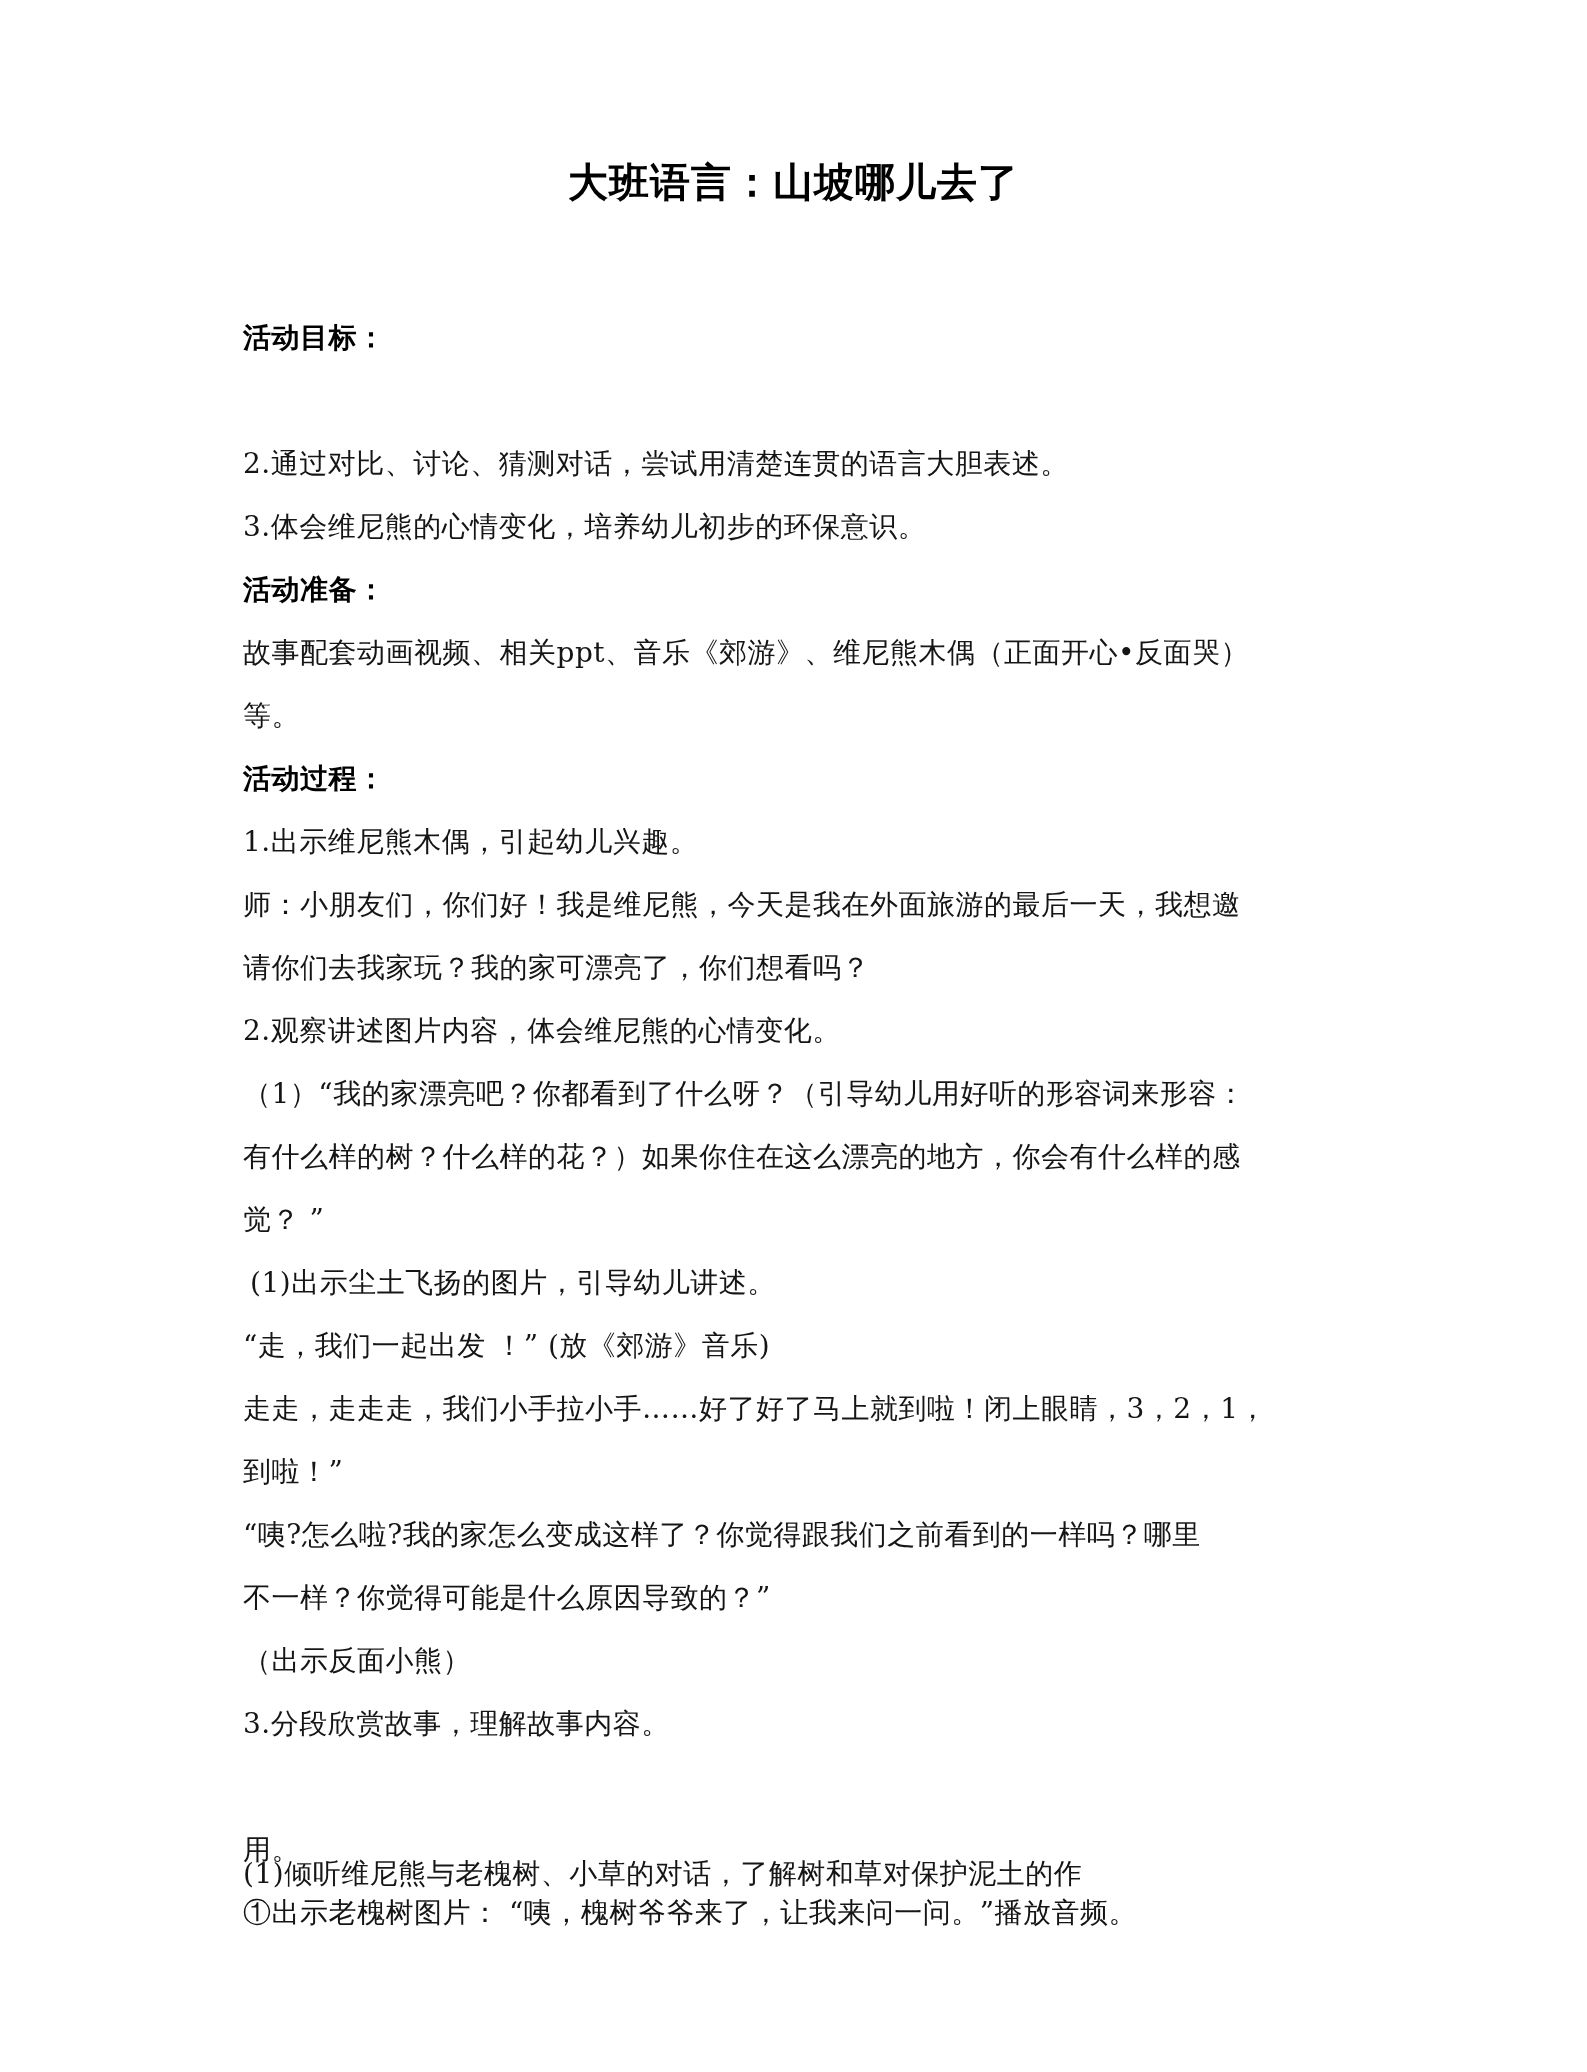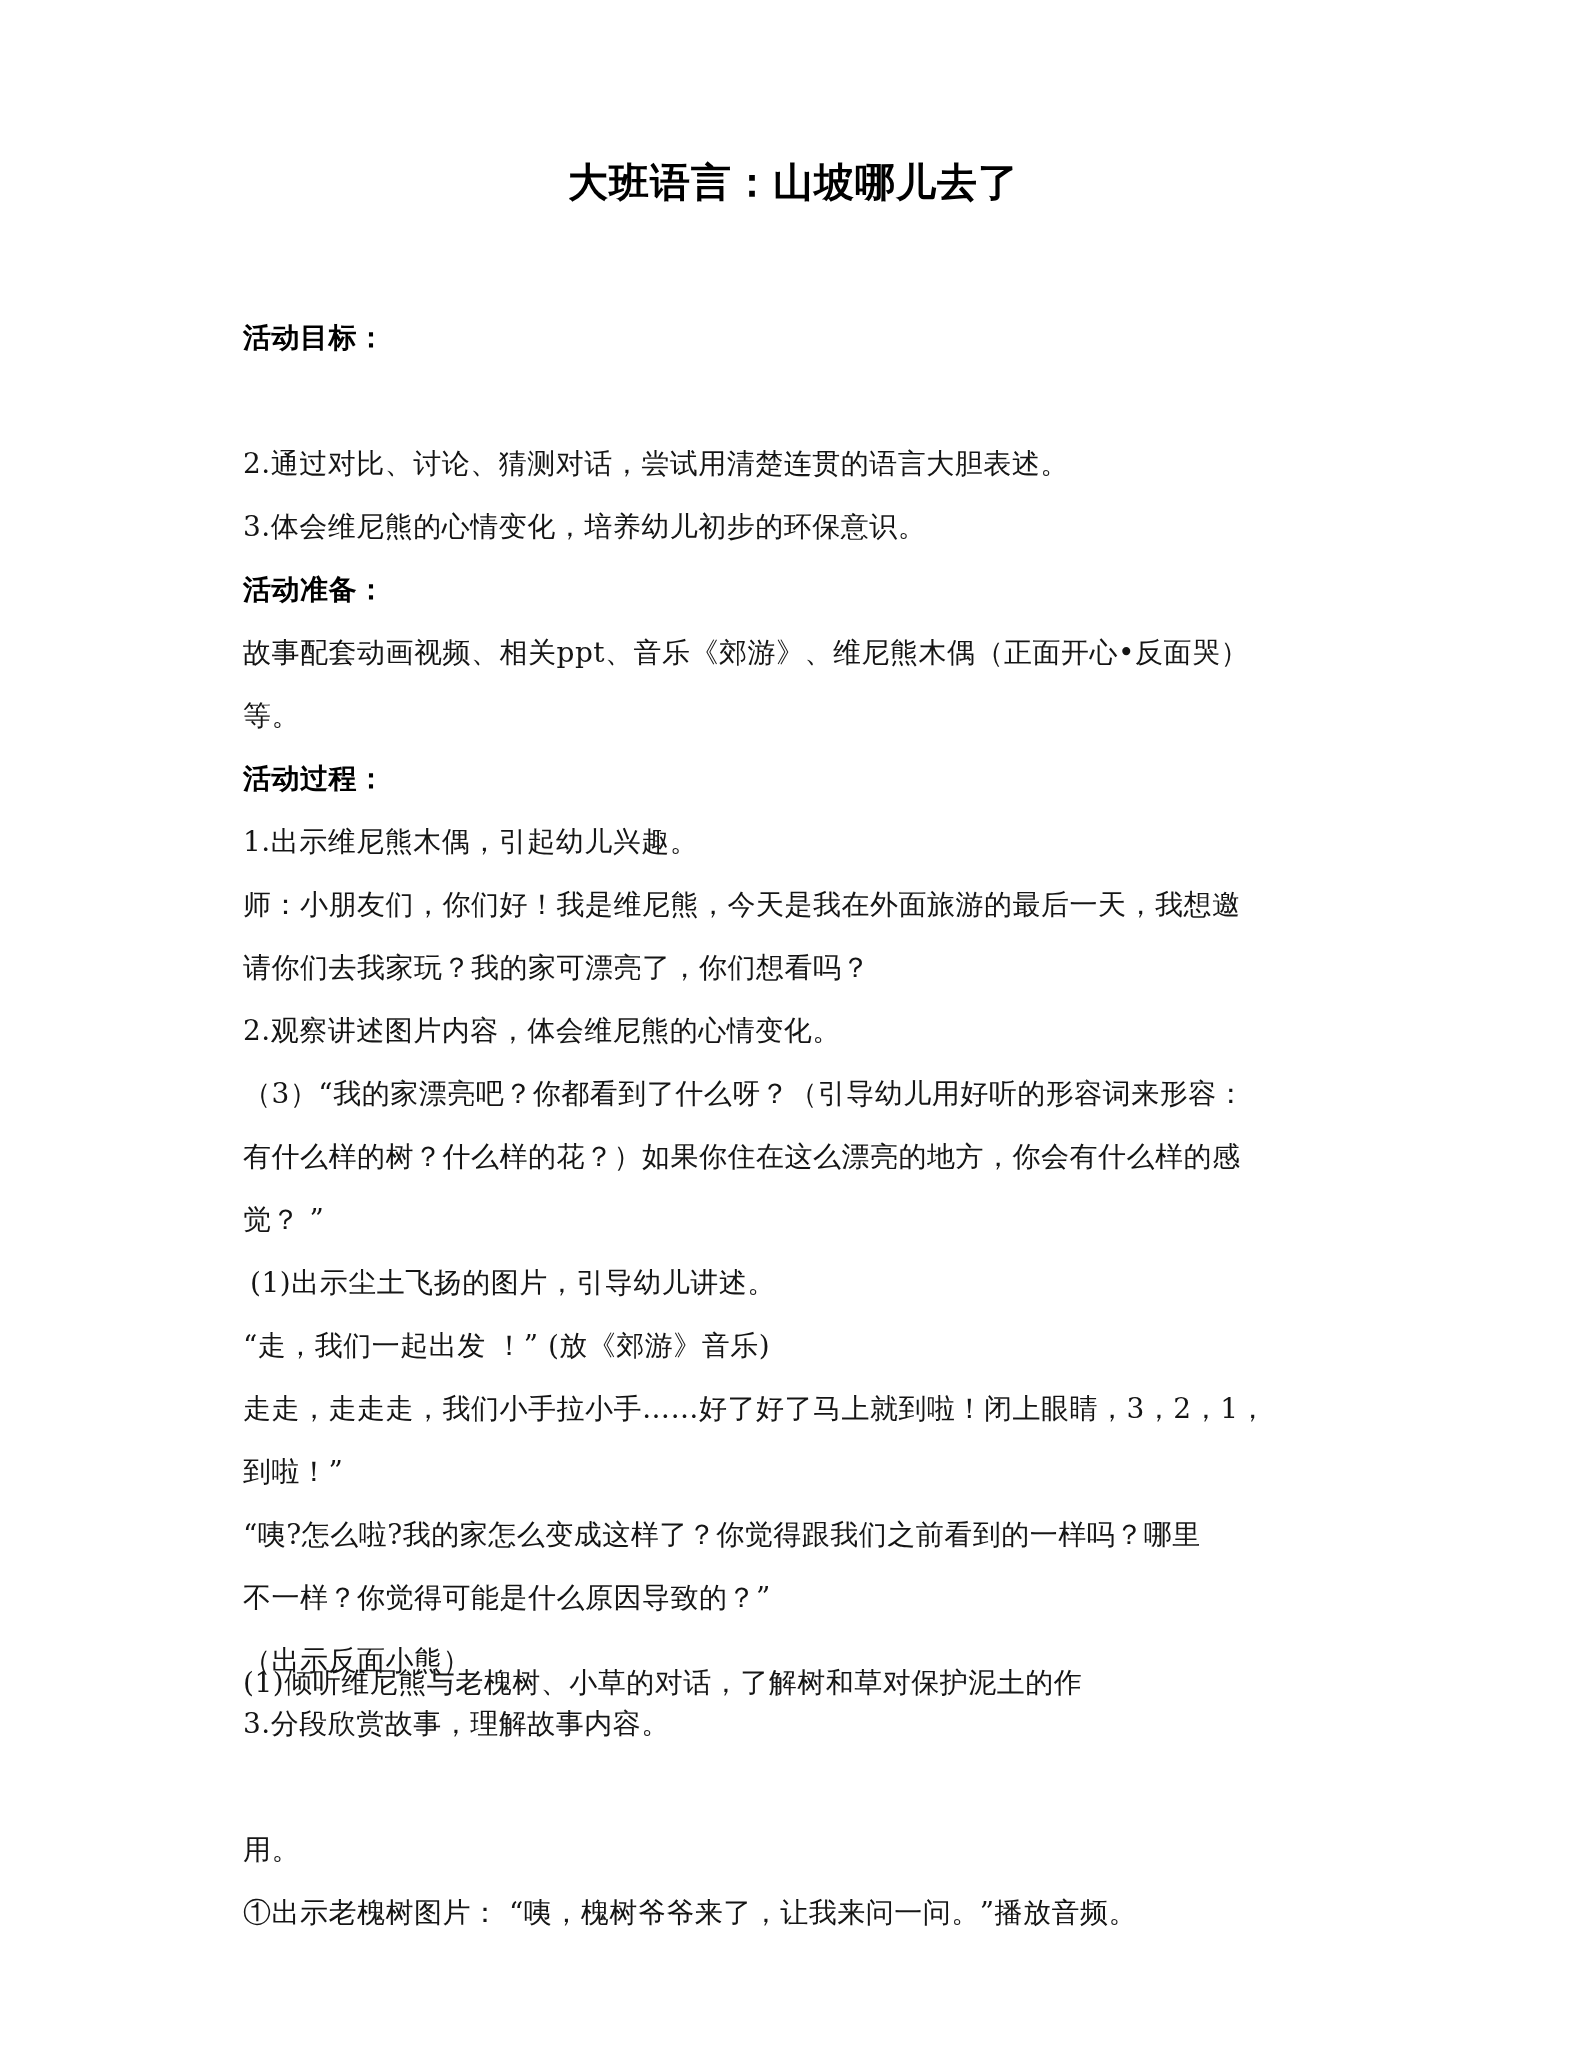--- a/index.html
+++ b/index.html
@@ -64,28 +64,28 @@
 
   <div class="line heading" style="top:570px;">活动准备：</div>
   <div class="line" style="top:633px;">故事配套动画视频、相关ppt、音乐《郊游》、维尼熊木偶（正面开心•反面哭）</div>
   <div class="line" style="top:696px;">等。</div>
 
   <div class="line heading" style="top:759px;">活动过程：</div>
   <div class="line" style="top:822px;">1.出示维尼熊木偶，引起幼儿兴趣。</div>
   <div class="line" style="top:885px;">师：小朋友们，你们好！我是维尼熊，今天是我在外面旅游的最后一天，我想邀</div>
   <div class="line" style="top:948px;">请你们去我家玩？我的家可漂亮了，你们想看吗？</div>
   <div class="line" style="top:1011px;">2.观察讲述图片内容，体会维尼熊的心情变化。</div>
-  <div class="line" style="top:1074px;">（3）“我的家漂亮吧？你都看到了什么呀？（引导幼儿用好听的形容词来形容：</div>
+  <div class="line" style="top:1074px;">（1）“我的家漂亮吧？你都看到了什么呀？（引导幼儿用好听的形容词来形容：</div>
   <div class="line" style="top:1137px;">有什么样的树？什么样的花？）如果你住在这么漂亮的地方，你会有什么样的感</div>
   <div class="line" style="top:1200px;">觉？ ”</div>
   <div class="line indent" style="top:1263px;">(1)出示尘土飞扬的图片，引导幼儿讲述。</div>
   <div class="line" style="top:1326px;">“走，我们一起出发 ！” (放《郊游》音乐)</div>
   <div class="line" style="top:1389px;">走走，走走走，我们小手拉小手……好了好了马上就到啦！闭上眼睛，3，2，1，</div>
   <div class="line" style="top:1452px;">到啦！”</div>
   <div class="line" style="top:1578px;">不一样？你觉得可能是什么原因导致的？”</div>
   <div class="line" style="top:1515px;">“咦?怎么啦?我的家怎么变成这样了？你觉得跟我们之前看到的一样吗？哪里</div>
   <div class="line" style="top:1641px;">（出示反面小熊）</div>
   <div class="line" style="top:1704px;">3.分段欣赏故事，理解故事内容。</div>
-  <div class="line" style="top:1663px;">(1)倾听维尼熊与老槐树、小草的对话，了解树和草对保护泥土的作</div>
+  <div class="line" style="top:1854px;">(1)倾听维尼熊与老槐树、小草的对话，了解树和草对保护泥土的作</div>
   <div class="line" style="top:1830px;">用。</div>
   <div class="line" style="top:1893px;">①出示老槐树图片： “咦，槐树爷爷来了，让我来问一问。”播放音频。</div>
 
 </div>
 
 </body></html>

